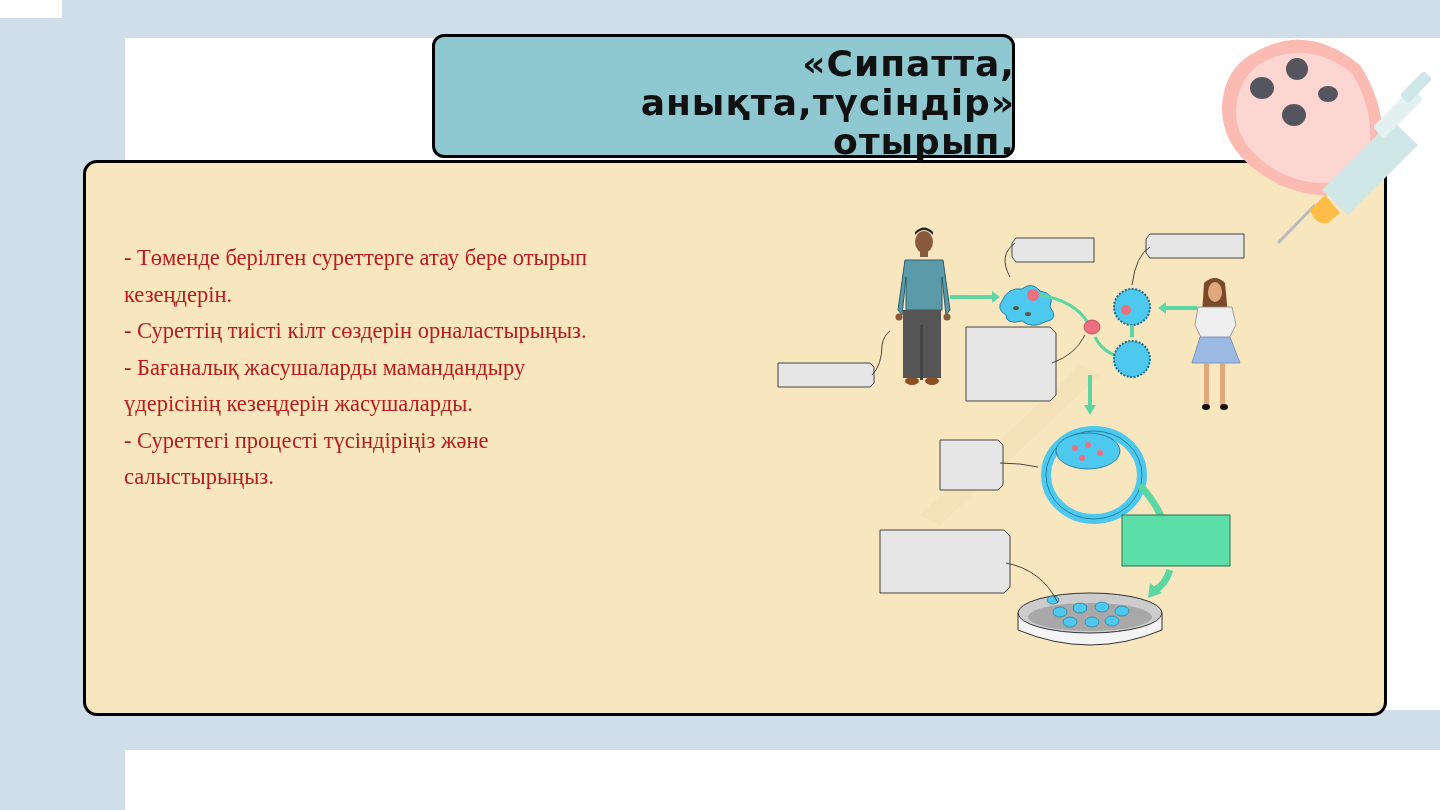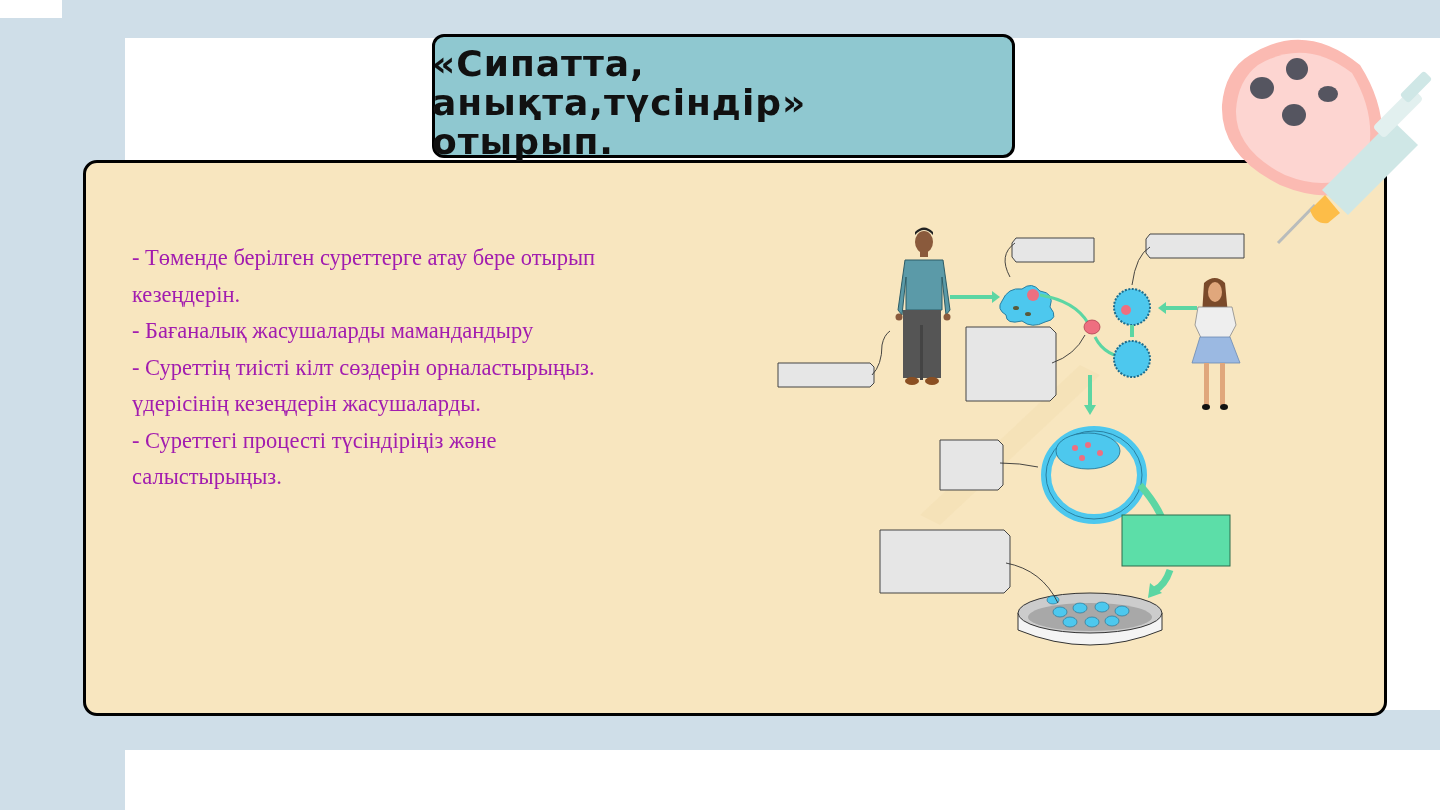--- a/index.html
+++ b/index.html
@@ -20,28 +20,28 @@
     background:#f8e6bf; border:3px solid #000; border-radius:14px;
     box-sizing:border-box;
   }
   .title-box {
     position:absolute; left:432px; top:34px; width:583px; height:124px;
     background:#8fc8d0; border:3px solid #000; border-radius:12px; box-sizing:border-box;
     z-index:3;
   }
   .title-text {
     position:absolute; left:432px; top:44px; width:583px;
-    text-align:left; z-index:4;
+    text-align:right; z-index:4;
     font-family:"DejaVu Sans", sans-serif; font-weight:bold;
     font-size:36px; line-height:39px; color:#111; letter-spacing:1px;
   }
   .title-text span { display:block; }
   .instructions {
-    position:absolute; left:132px; top:240px; width:600px; z-index:2;
-    font-family:"Liberation Serif", serif; font-size:22.5px; line-height:36.5px; color:#a21caf;
+    position:absolute; left:124px; top:240px; width:600px; z-index:2;
+    font-family:"Liberation Serif", serif; font-size:22.5px; line-height:36.5px; color:#b91c1c;
   }
   .instructions p { margin:0; }
   .diagram { position:absolute; left:770px; top:215px; width:480px; height:445px; z-index:2; }
   .deco { position:absolute; left:1210px; top:25px; width:230px; height:225px; z-index:5; }
 </style>
 </head>
 <body>
 
 <div class="bg-top"></div>
 <div class="bg-topleft-white"></div>
@@ -55,22 +55,22 @@
 <div class="title-box"></div>
 <div class="title-text">
   <span>«Сипатта,</span>
   <span>анықта,түсіндір»</span>
   <span>отырып.</span>
 </div>
 
 <div class="instructions">
   <p>- Төменде берілген суреттерге атау бере отырып</p>
   <p>кезеңдерін.</p>
+  <p>- Суреттің тиісті кілт сөздерін орналастырыңыз.</p>
   <p>- Бағаналық жасушаларды мамандандыру</p>
-  <p>- Суреттің тиісті кілт сөздерін орналастырыңыз.</p>
   <p>үдерісінің кезеңдерін жасушаларды.</p>
   <p>- Суреттегі процесті түсіндіріңіз және</p>
   <p>салыстырыңыз.</p>
 </div>
 
 <svg class="diagram" viewBox="0 0 480 445" xmlns="http://www.w3.org/2000/svg">
 
   <polygon points="150,300 310,150 330,160 170,310" fill="#f3dfb4" opacity="0.6"></polygon>
 
   <g>

